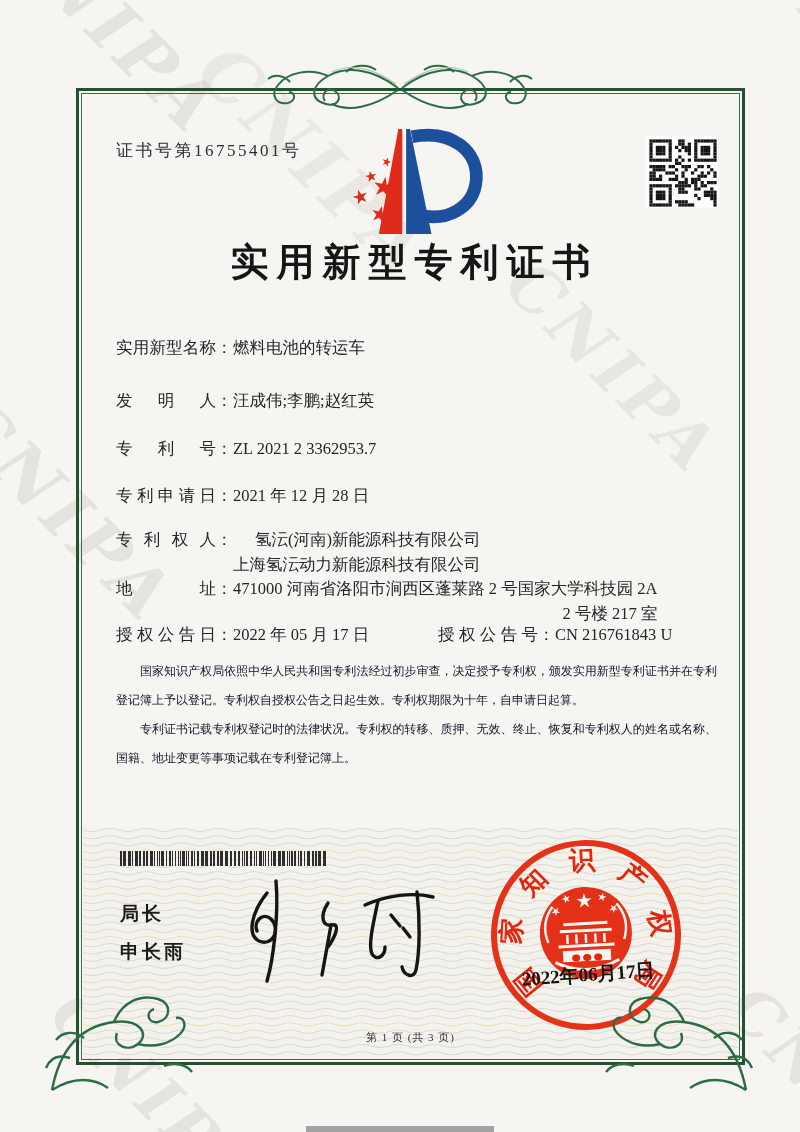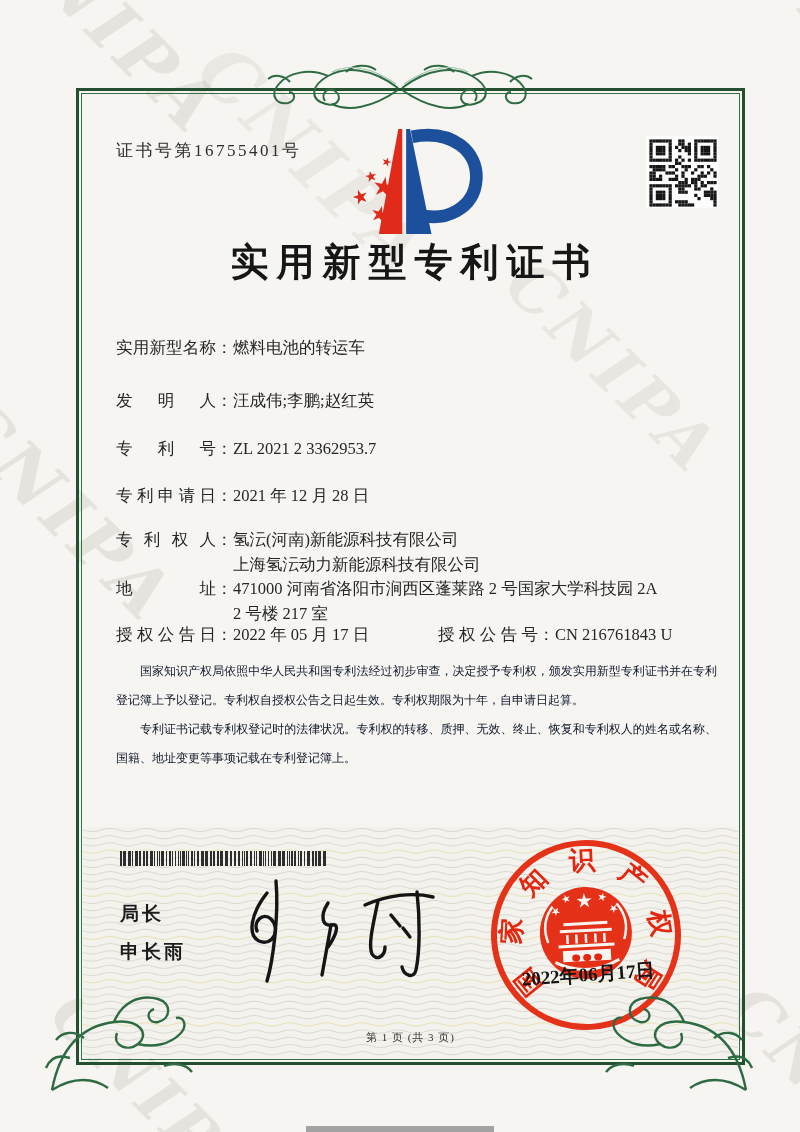--- a/index.html
+++ b/index.html
@@ -19,21 +19,21 @@
   .certno { position:absolute; left:37px; top:48px; font-size:17px; letter-spacing:2.5px; color:#2d2d2d; }
   .qr { position:absolute; right:24px; top:45px; width:72px; height:72px; background:#fdfdfd; }
   .logo { position:absolute; left:50%; top:34px; margin-left:-74px; }
   .title { position:absolute; left:0; right:0; top:146px; text-align:center;
            font-size:38px; font-weight:bold; letter-spacing:8px; text-indent:8px; color:#161616; }
 
   .row { position:absolute; left:37px; font-size:16.5px; line-height:25px; white-space:nowrap; }
   .lbl { display:inline-block; width:100px; text-align:justify; text-align-last:justify; vertical-align:top; }
   .colon { display:inline-block; width:17px; vertical-align:top; }
   .val { display:inline-block; vertical-align:top; white-space:normal; max-width:486px; }
-  .vline { display:block; }
+  .vline { display:block;text-align:right; }
   .group2 { position:absolute; left:322px; top:0; }
 
   .paras { position:absolute; left:37px; top:566px; width:601px; font-size:12px;
            line-height:29px; text-align:justify; color:#0f172a; }
   .paras p { text-indent:2em; }
 
   
   .band { position:absolute; left:4px; right:4px; bottom:4px; top:736px; background:#f3f2ed; overflow:hidden; }
   .band svg.waves { position:absolute; inset:0; }
   .barcode { position:absolute; left:37px; top:24px; }

